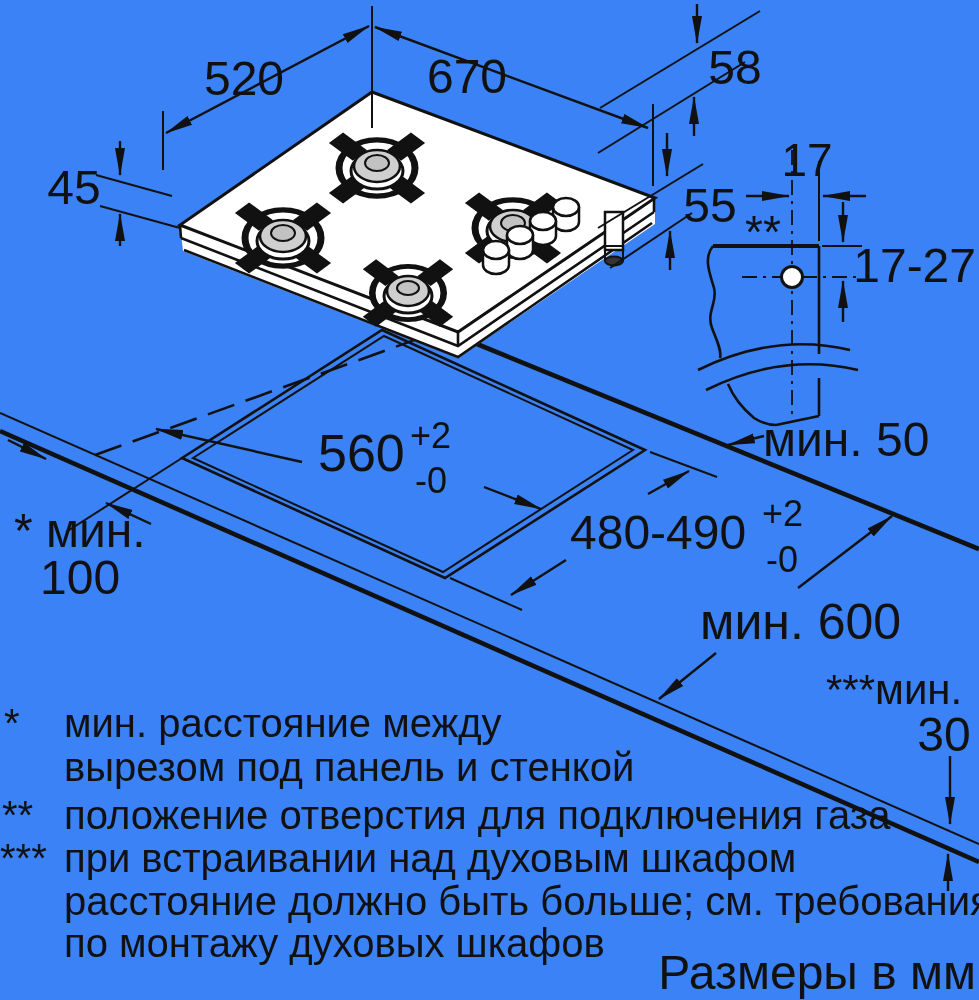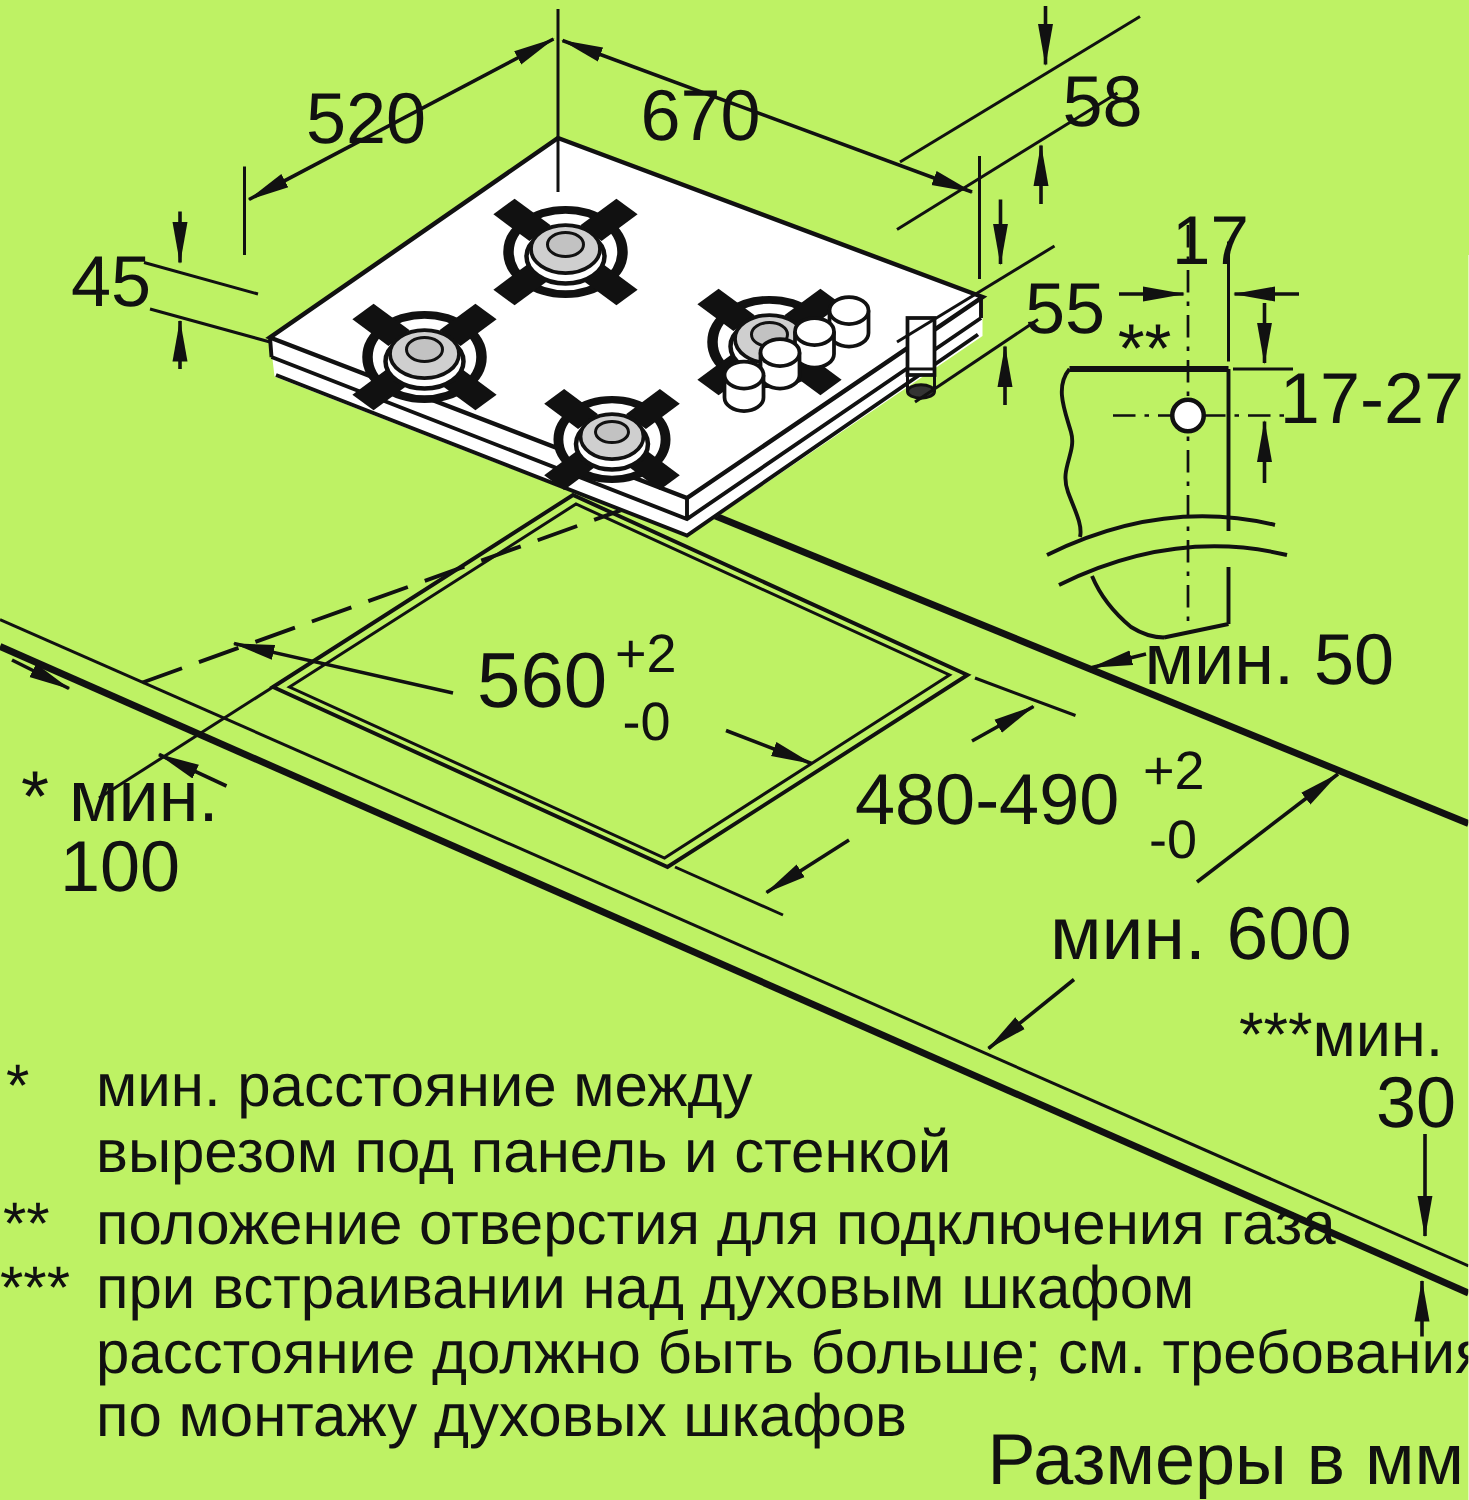--- a/index.html
+++ b/index.html
@@ -1,16 +1,16 @@
 <!DOCTYPE html>
 <html><head>
 <meta charset="utf-8">
 <style>
   html,body{margin:0;padding:0;background:#fff;}
-  .stage{width:979px;height:1000px;position:relative;background:#bef264;overflow:hidden;text-align:right;}
+  .stage{width:979px;height:1000px;position:relative;background:#3b82f6;overflow:hidden;text-align:right;}
   svg{display:block;}
   svg text{font-family:"Liberation Sans", sans-serif;fill:#111;}
   .ln{stroke:#111;fill:none;}
   .thin{stroke-width:2;}
   .med{stroke-width:2.6;}
   .thick{stroke-width:4.6;}
   .dim{stroke:#111;stroke-width:2.4;fill:none;}
   .cl{stroke:#111;stroke-width:1.8;fill:none;stroke-dasharray:15 6 3 6;}
   .dash{stroke:#111;stroke-width:2.6;fill:none;stroke-dasharray:28 12;}
   .f48{font-size:48px;} .f52{font-size:52px;} .f46{font-size:46px;}

